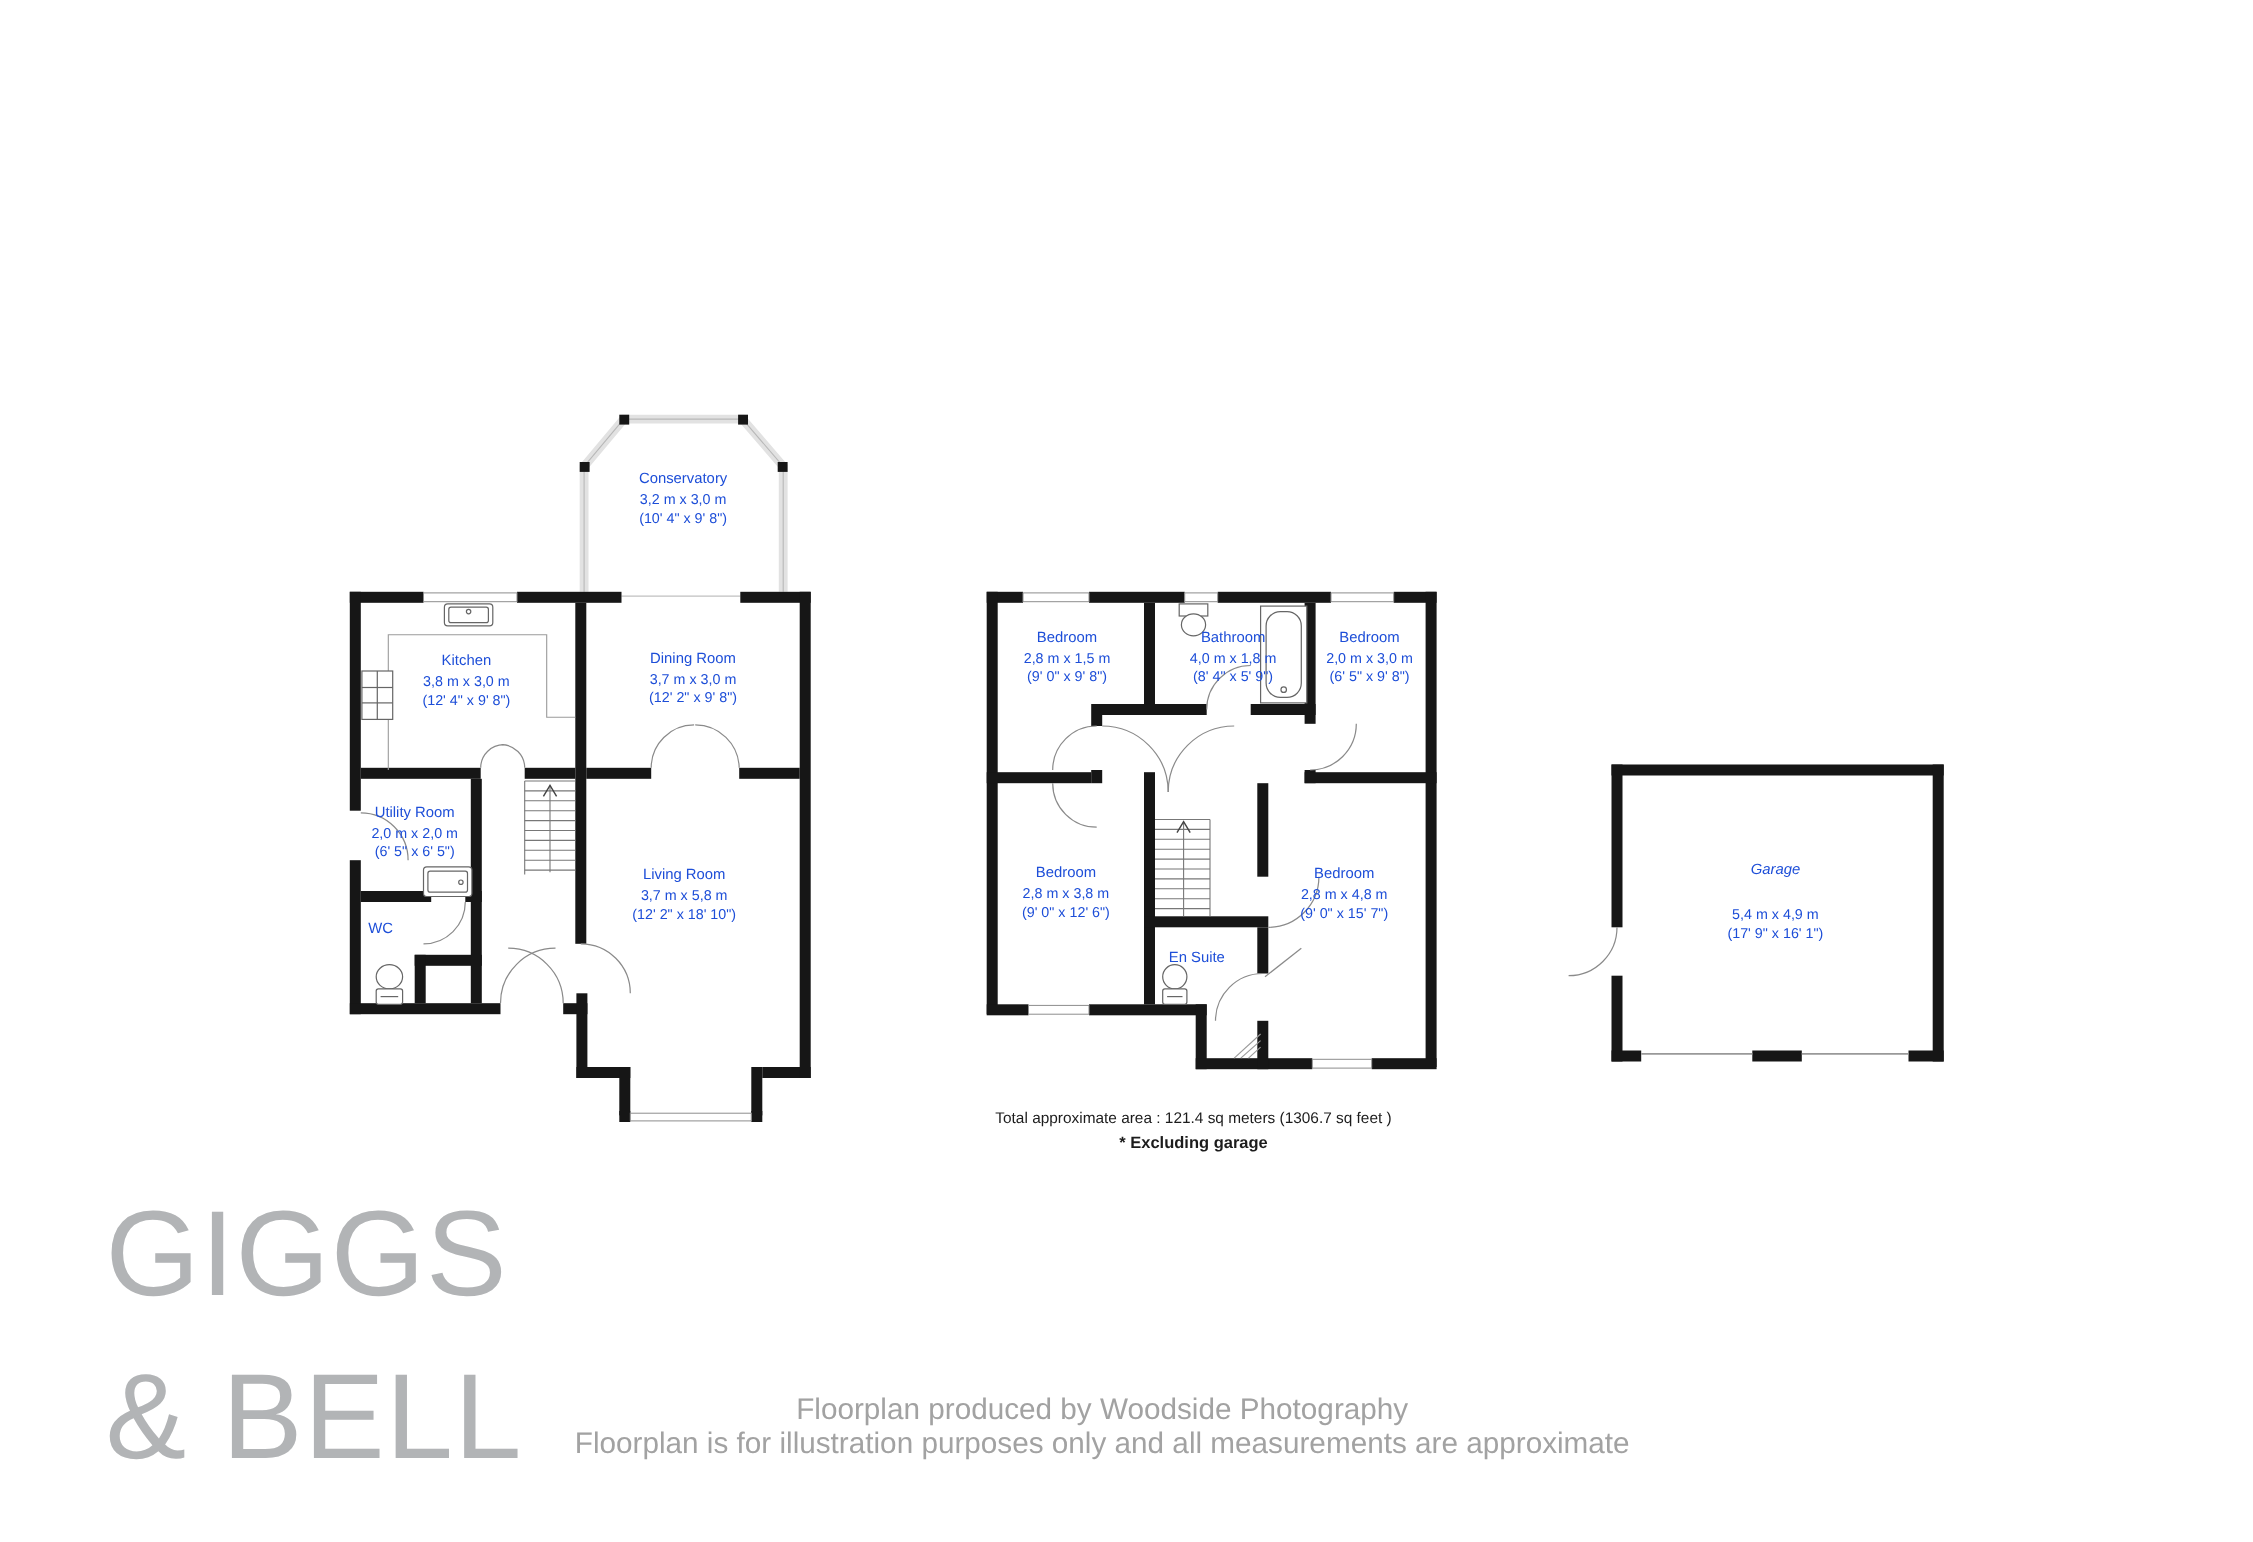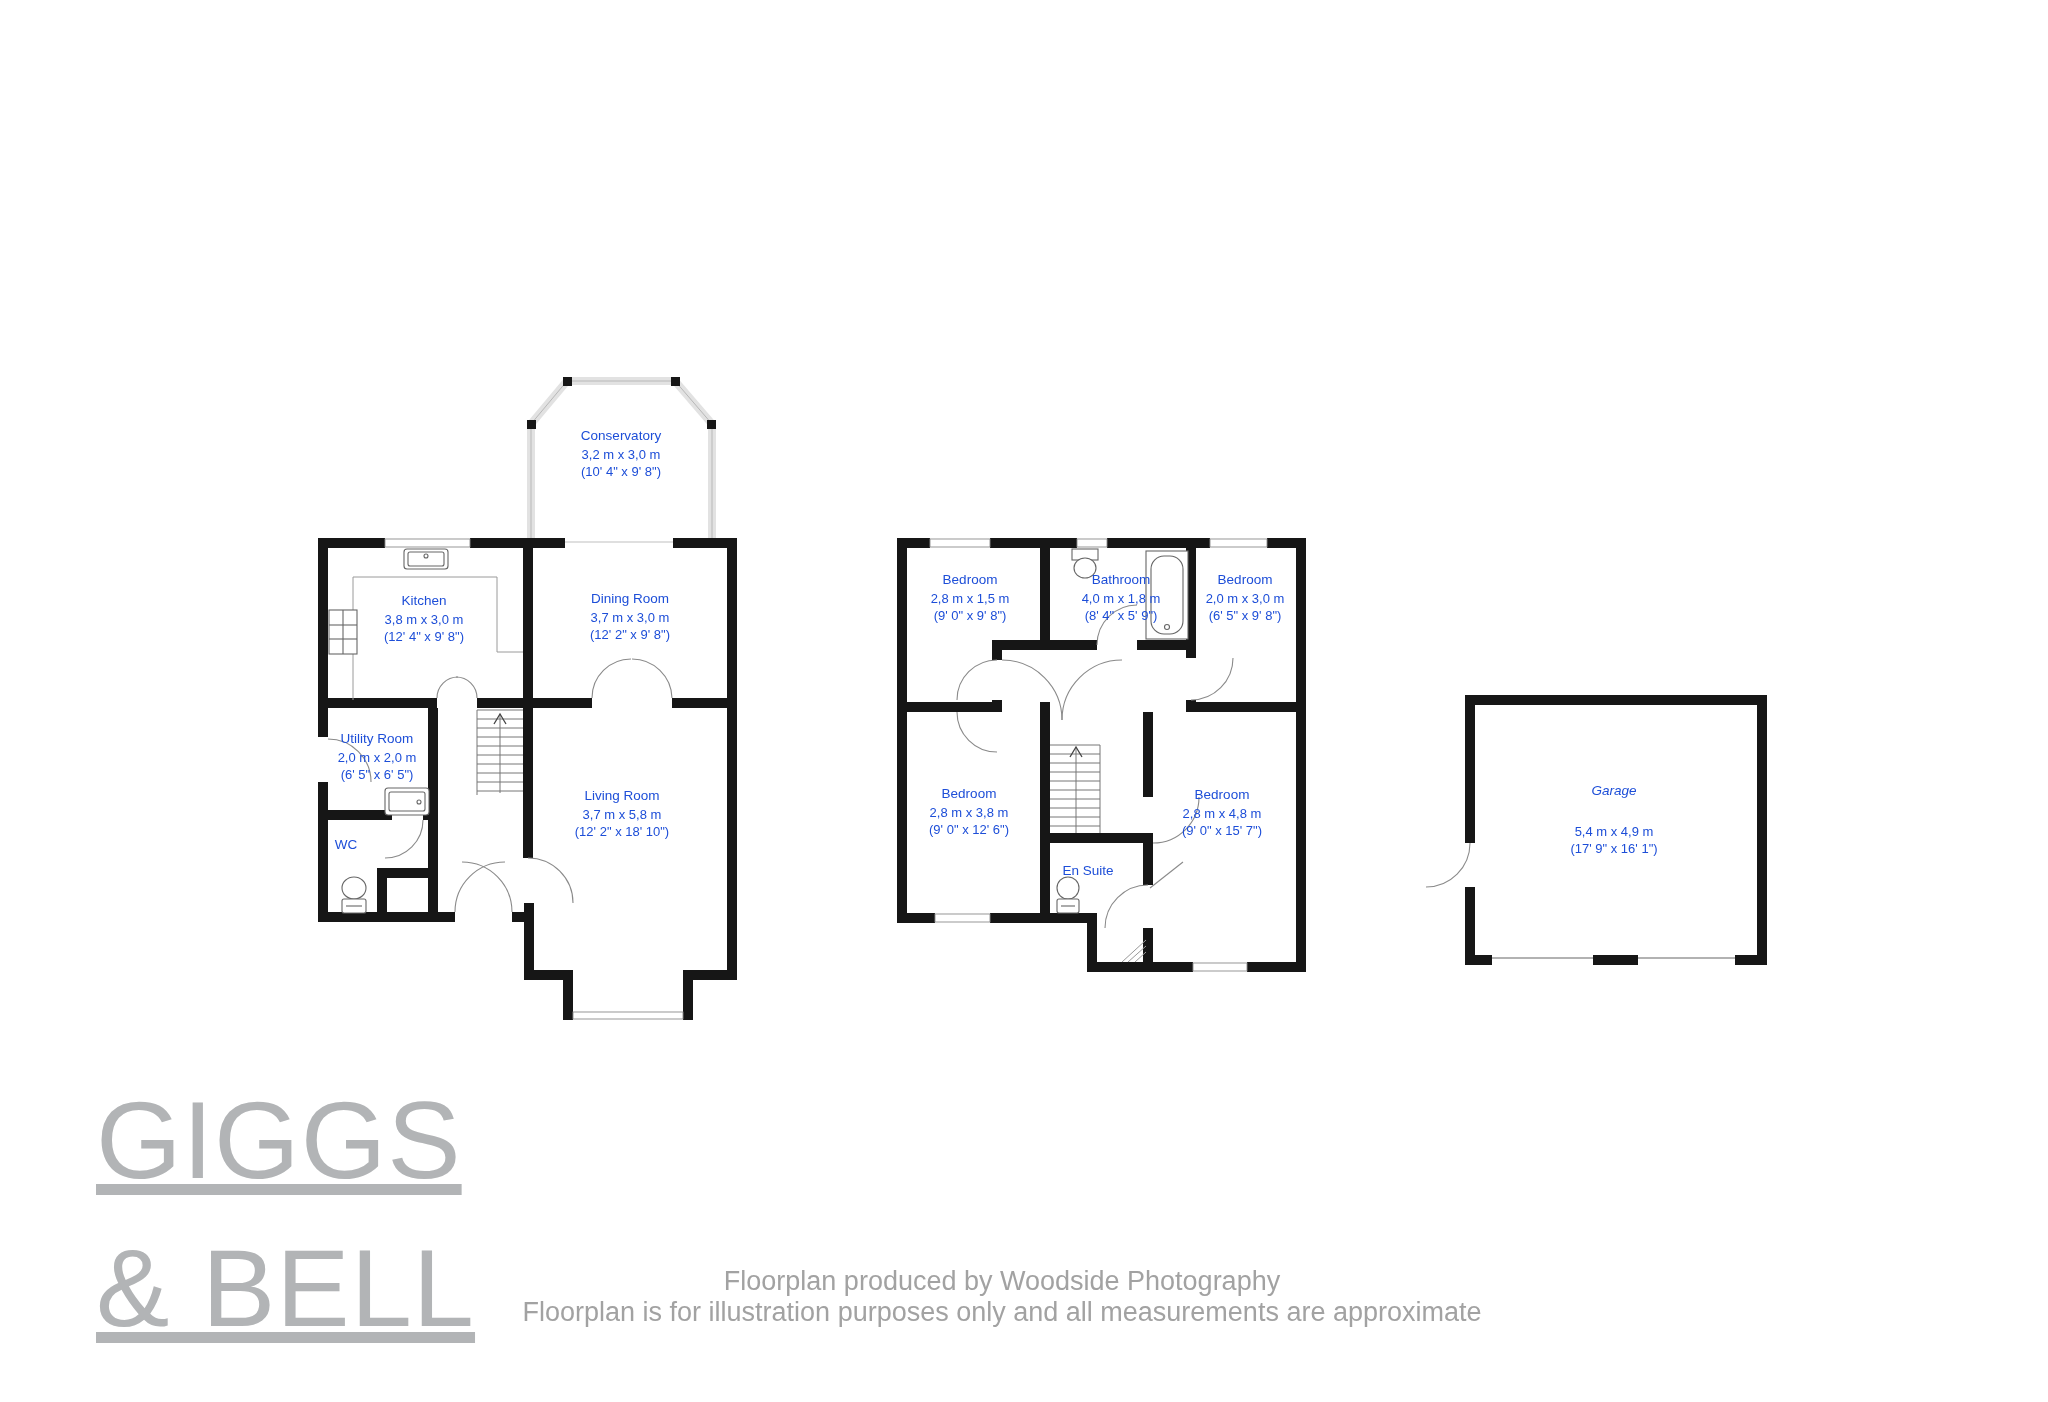--- a/index.html
+++ b/index.html
@@ -9,21 +9,21 @@
   .room-label{position:absolute;transform:translate(-50%,-50%);text-align:center;
     color:#1d4ed8;font-size:13.5px;line-height:17px;white-space:nowrap;}
   .room-label .room-name{display:block;margin-bottom:2px;}
   .room-label .dim{display:block;font-size:13px;}
   .room-label.garage-label .room-name{margin-bottom:24px;font-style:italic;}
   .summary{position:absolute;left:1085px;top:1008px;transform:translateX(-50%);
     text-align:center;color:#1c1c1c;white-space:nowrap;}
   .summary .total{font-size:14px;}
   .summary .note{font-size:15px;font-weight:bold;margin-top:7px;}
   .brand-logo{position:absolute;left:96px;top:1066px;color:#b2b4b6;
-    font-size:110px;line-height:148px;letter-spacing:1px;font-weight:400;text-decoration:underline;}
+    font-size:110px;line-height:148px;letter-spacing:1px;font-weight:400;}
   .footer-note{position:absolute;left:1002px;top:1266px;transform:translateX(-50%);
     text-align:center;color:#a2a2a2;font-size:27px;line-height:31px;white-space:nowrap;}
 </style>
 </head>
 <body>
 
 <div class="canvas">
 
   <svg class="plan-svg" width="2048" height="1402" viewBox="0 0 2048 1402">
 
@@ -302,20 +302,24 @@
   <div class="room-label" style="left:1088px;top:871px">
     <span class="room-name">En Suite</span>
   </div>
 
   <div class="room-label garage-label" style="left:1614px;top:819px">
     <span class="room-name">Garage</span>
     <span class="dim">5,4 m x 4,9 m</span>
     <span class="dim">(17' 9" x 16' 1")</span>
   </div>
 
+  <div class="summary">
+    <div class="total">Total approximate area : 121.4 sq meters (1306.7 sq feet )</div>
+    <div class="note">* Excluding garage</div>
+  </div>
 
   <div class="brand-logo">
     <div>GIGGS</div>
     <div>&amp; BELL</div>
   </div>
 
   <div class="footer-note">
     <div>Floorplan produced by Woodside Photography</div>
     <div>Floorplan is for illustration purposes only and all measurements are approximate</div>
   </div>

